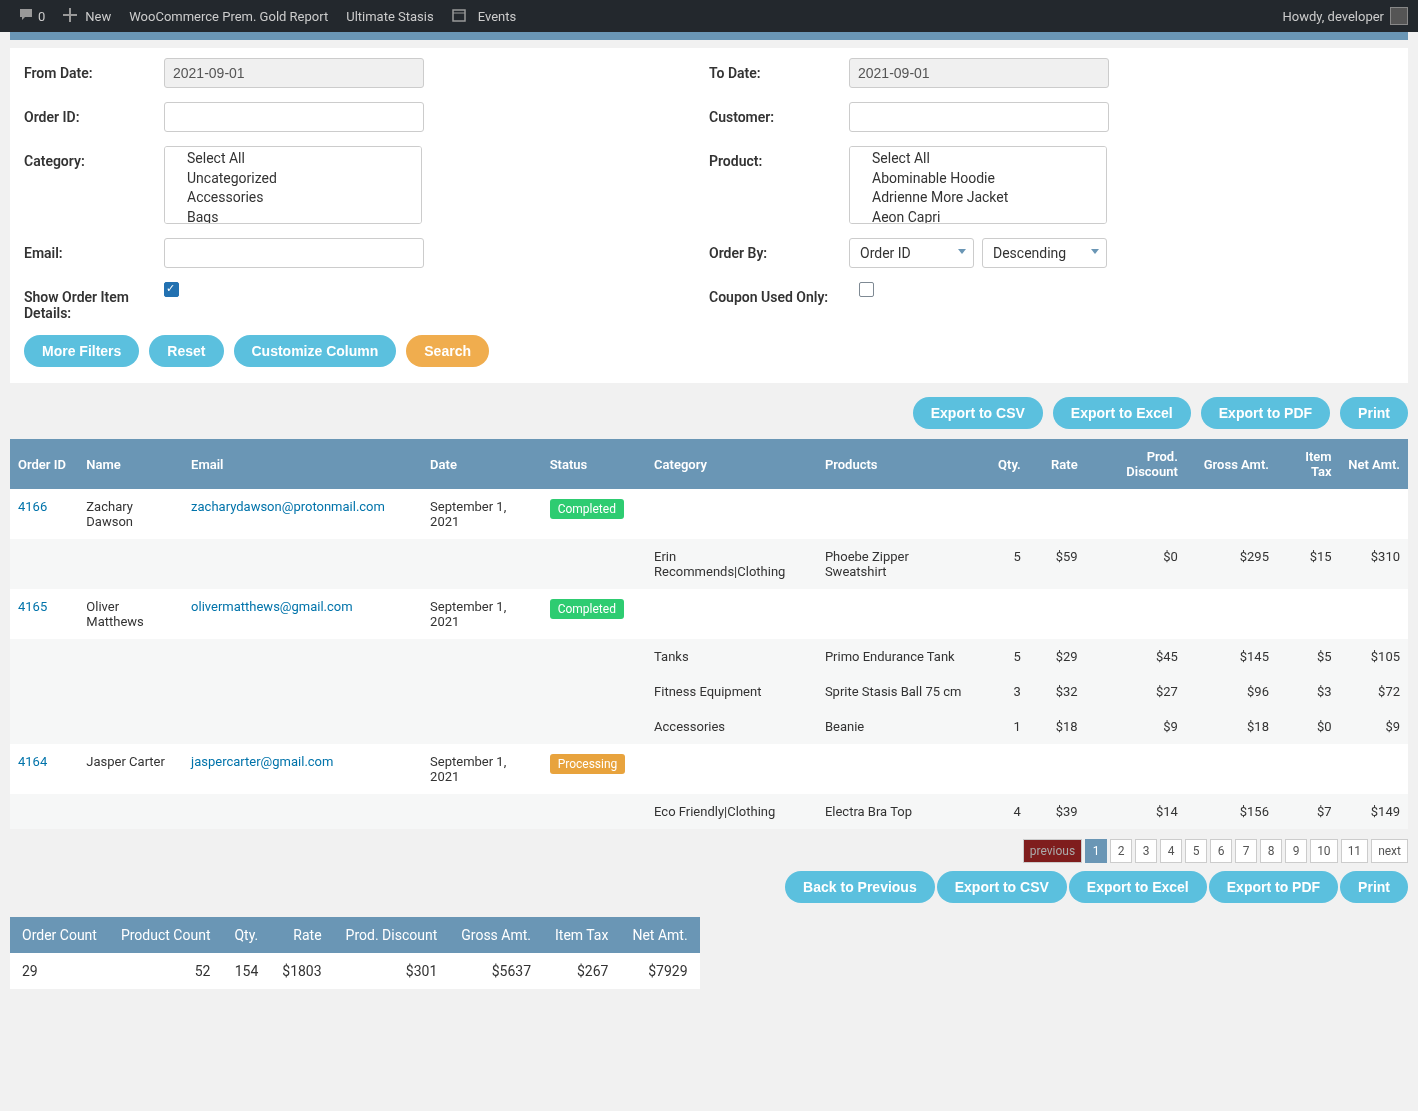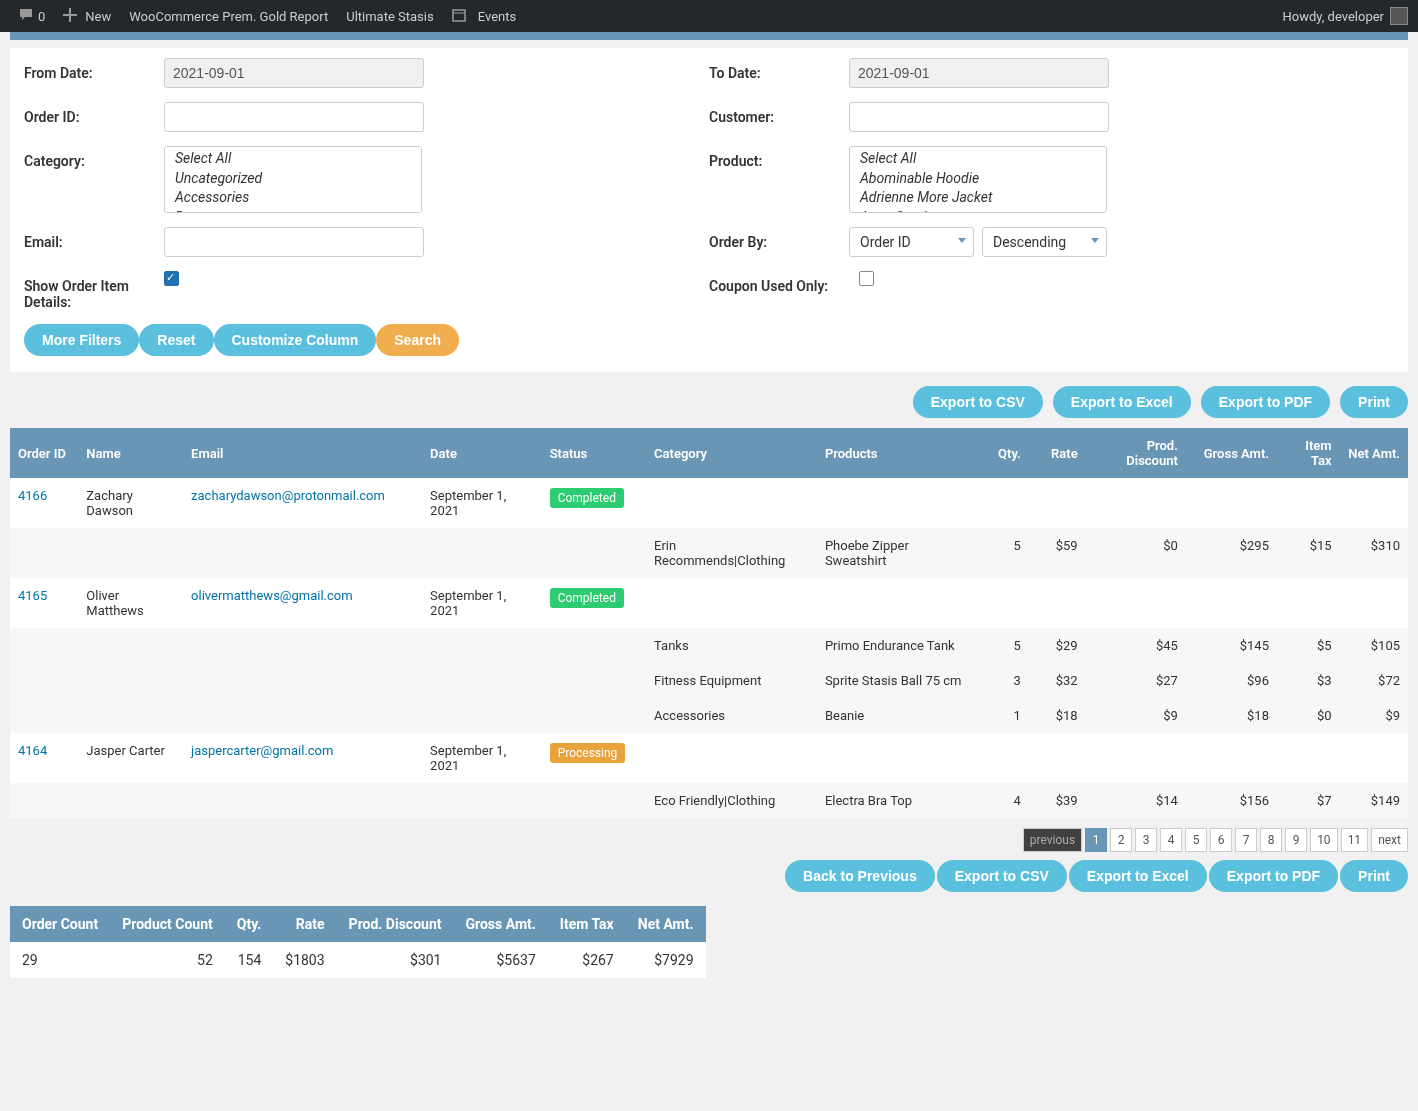--- a/index.html
+++ b/index.html
@@ -15,31 +15,31 @@
 
 .content-wrap { padding: 0; }
 .header-strip { background: #6a96b5; height: 8px; margin: 0 10px 8px 10px; }
 .filter-panel { background: #fff; margin: 0 10px 12px 10px; padding: 10px 14px 16px 14px; }
 .filter-row { display: flex; margin-bottom: 14px; }
 .filter-col { flex: 1; display: flex; align-items: flex-start; min-height: 30px; }
 .filter-label { width: 140px; padding-top: 7px; color: #333; font-size: 14px; font-weight: 600; }
 .filter-control { flex: 1; max-width: 260px; }
 .input-text { width: 100%; height: 30px; border: 1px solid #ccc; border-radius: 3px; padding: 0 8px; font-size: 14px; }
 .input-text.disabled { background: #f0f0f0; color: #555; }
-.listbox { width: 258px; height: 67px; border: 1px solid #ccc; border-radius: 3px; overflow-y: scroll; background: #fff; padding: 2px 8px; font-size: 14px; color: #333; font-style: italic; }
+.listbox { width: 258px; height: 78px; border: 1px solid #ccc; border-radius: 3px; overflow-y: scroll; background: #fff; padding: 2px 20px; font-size: 14px; color: #333; }
 .listbox-item { padding: 0 2px; line-height: 1.4; cursor: pointer; }
 .select-wrap { position: relative; display: inline-block; }
 .select-box { height: 30px; border: 1px solid #ccc; border-radius: 3px; padding: 0 30px 0 10px; font-size: 14px; background: #fff; display: inline-flex; align-items: center; min-width: 125px; cursor: pointer; }
 .select-chevron { position: absolute; right: 8px; top: 11px; width: 0; height: 0; border-left: 4px solid transparent; border-right: 4px solid transparent; border-top: 5px solid #6a96b5; }
 .checkbox { width: 15px; height: 15px; border: 1px solid #7e8993; border-radius: 2px; background: #fff; cursor: pointer; display: inline-block; }
 .checkbox.checked { background: #2271b1; border-color: #2271b1; position: relative; }
 .checkbox.checked::after { content: "✓"; color: #fff; font-size: 11px; position: absolute; top: -1px; left: 1px; }
 
 
-.btn-row { display: flex; margin-top: 8px; }
+.btn-row { display: flex; gap: 10px; margin-top: 8px; }
 .btn { border: none; border-radius: 18px; padding: 8px 18px; color: #fff; font-size: 14px; font-weight: 600; cursor: pointer; }
 .btn-teal { background: #5bc0de; }
 .btn-orange { background: #f0ad4e; }
 
 
 .export-bar { display: flex; justify-content: flex-end; gap: 10px; margin: 14px 10px 10px 10px; }
 
 
 .data-table { width: calc(100% - 20px); margin: 0 10px; border-collapse: collapse; background: #fff; font-size: 13px; }
 .data-table thead { background: #6a96b5; color: #fff; }
@@ -50,29 +50,29 @@
 .order-link { color: #0073aa; cursor: pointer; }
 .email-link { color: #0073aa; cursor: pointer; }
 .badge { display: inline-block; padding: 3px 8px; border-radius: 3px; color: #fff; font-size: 12px; }
 .badge-green { background: #2ecc71; }
 .badge-orange { background: #e8a33d; }
 
 
 .pagination-row { display: flex; justify-content: flex-end; margin: 10px 10px 8px 10px; gap: 3px; }
 .page-btn { border: 1px solid #ccc; background: #fff; min-width: 22px; height: 24px; padding: 0 6px; font-size: 12px; cursor: pointer; color: #555; display: inline-flex; align-items: center; justify-content: center; }
 .page-btn.active { background: #6a96b5; color: #fff; border-color: #6a96b5; }
-.page-btn.disabled { background: #404040; color: #aaa; cursor: default; }
+.page-btn.disabled { background: #7f1d1d; color: #aaa; cursor: default; }
 
 
 .bottom-bar { display: flex; justify-content: flex-end; gap: 2px; margin: 6px 10px 14px 10px; }
 
 
 .summary-table { margin: 0 10px 20px 10px; border-collapse: collapse; background: #fff; font-size: 14px; }
 .summary-table thead { background: #6a96b5; color: #fff; }
-.summary-table th { padding: 10px 12px; text-align: right; font-weight: 700; }
+.summary-table th { padding: 10px 12px; text-align: right; font-weight: 400; }
 .summary-table th:first-child { text-align: left; }
 .summary-table td { padding: 10px 12px; text-align: right; }
 .summary-table td:first-child { text-align: left; }
 
 .icon { display: inline-block; }
 </style>
 </head>
 <body>
 
 <div class="admin-bar">

